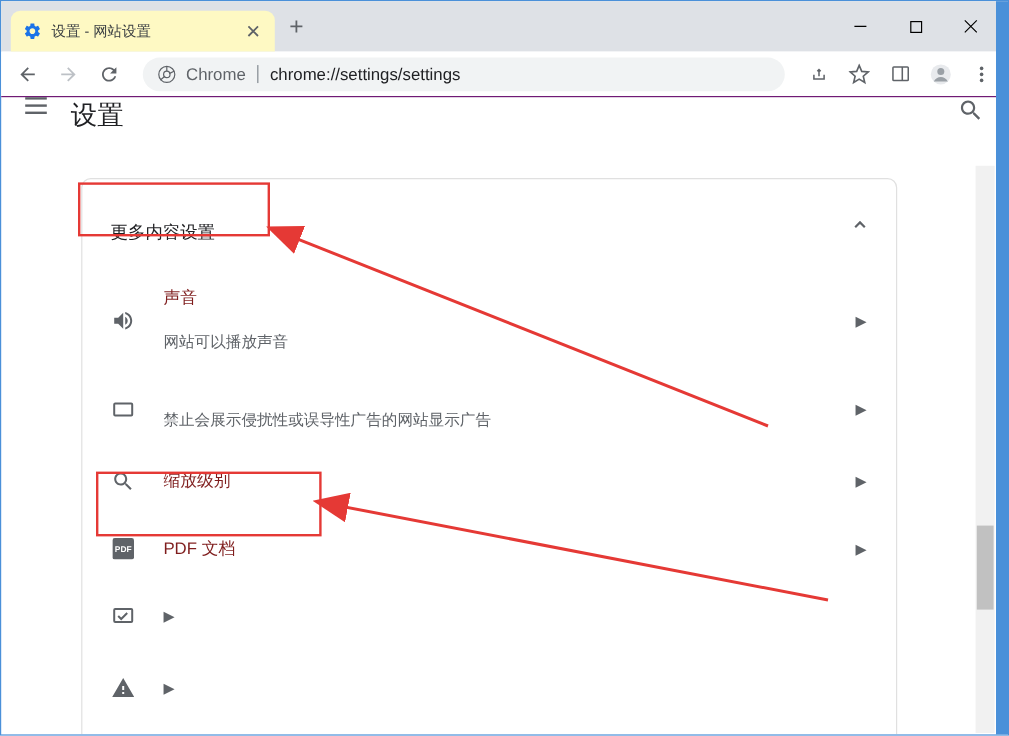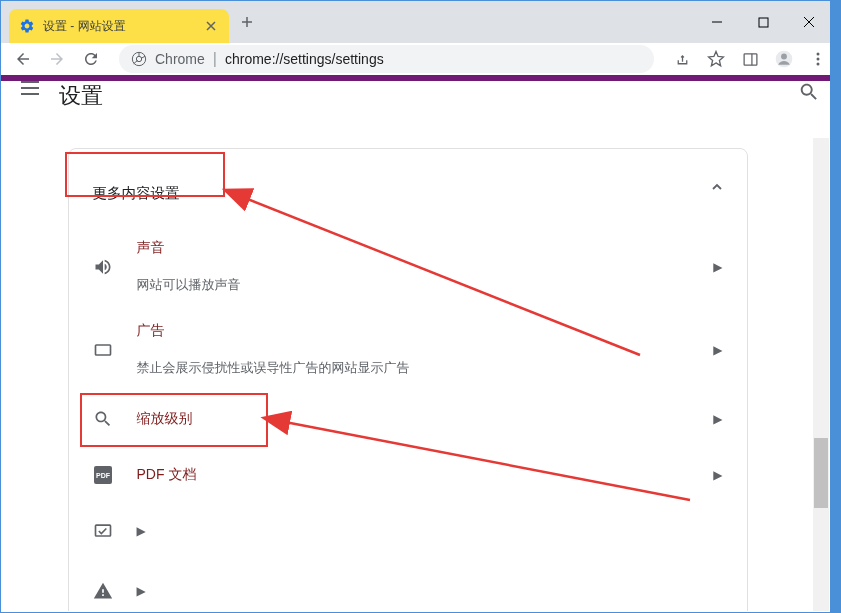--- a/index.html
+++ b/index.html
@@ -1,27 +1,27 @@
 <!DOCTYPE html>
 <html><head>
   <meta charset="utf-8">
   <style>
     * { margin: 0; padding: 0; box-sizing: border-box; }
     body { font-family: "Microsoft YaHei", "Segoe UI", Arial, sans-serif; background: #fff; width: 841px; height: 613px; overflow: hidden; position: relative; }
     .window-frame { position: absolute; top: 0; left: 0; right: 0; bottom: 0; border: 1px solid #4a90d9; }
     .window-frame::after { content: ''; position: absolute; top: 0; right: 0; bottom: 0; width: 10px; background: #4a90d9; }
     .title-bar { height: 42px; display: flex; align-items: center; background: #dee1e6; padding: 0 8px; }
-    .tab { background: #fde047; height: 34px; margin-top: 8px; border-radius: 8px 8px 0 0; display: flex; align-items: center; padding: 0 10px; min-width: 220px; gap: 8px; }
+    .tab { background: #fef9c3; height: 34px; margin-top: 8px; border-radius: 8px 8px 0 0; display: flex; align-items: center; padding: 0 10px; min-width: 220px; gap: 8px; }
     .tab-favicon { width: 16px; height: 16px; display: flex; align-items: center; justify-content: center; }
     .tab-title { font-size: 12px; color: #3c4043; flex: 1; }
     .tab-close { width: 16px; height: 16px; display: flex; align-items: center; justify-content: center; color: #5f6368; cursor: pointer; }
     .new-tab { width: 28px; height: 28px; display: flex; align-items: center; justify-content: center; color: #5f6368; cursor: pointer; margin-left: 4px; }
     .window-controls { margin-left: auto; display: flex; }
     .wc-btn { width: 46px; height: 32px; display: flex; align-items: center; justify-content: center; color: #000; cursor: pointer; }
-    .toolbar { height: 38px; background: #fff; border-bottom: 6px solid #701a75; display: flex; align-items: center; padding: 0 8px; gap: 6px; }
+    .toolbar { height: 38px; background: #fff; border-bottom: 1px solid #701a75; display: flex; align-items: center; padding: 0 8px; gap: 6px; }
     .nav-btn { width: 28px; height: 28px; display: flex; align-items: center; justify-content: center; color: #5f6368; border-radius: 50%; }
     .nav-btn.disabled { color: #bdc1c6; }
     .url-bar { flex: 1; height: 28px; background: #f1f3f4; border-radius: 14px; display: flex; align-items: center; padding: 0 12px; gap: 8px; margin: 0 8px; }
     .url-chrome { color: #5f6368; font-size: 14px; }
     .url-sep { color: #9aa0a6; }
     .url-text { color: #202124; font-size: 14px; }
     .toolbar-icon { width: 28px; height: 28px; display: flex; align-items: center; justify-content: center; color: #5f6368; }
     .app-header { height: 56px; display: flex; padding: 0 20px; gap: 20px; }
     .hamburger { display: flex; flex-direction: column; gap: 4px; cursor: pointer; }
     .hamburger span { width: 18px; height: 2px; background: #5f6368; }
@@ -186,21 +186,20 @@
           <span class="row-arrow">▶</span>
         </div>
 
         <div class="setting-row">
           <span class="setting-icon">
               <svg width="20" height="20" viewBox="0 0 24 24" fill="none" stroke="#5f6368" stroke-width="2">
                 <rect x="3" y="6" width="18" height="12" rx="1"></rect>
               </svg>
             </span>
           <div class="setting-text">
-              <div class="setting-title">广告</div>
               <div class="setting-sub">禁止会展示侵扰性或误导性广告的网站显示广告</div>
             </div>
           <span class="row-arrow">▶</span>
         </div>
 
         <div class="setting-row single">
           <span class="setting-icon">
               <svg width="20" height="20" viewBox="0 0 24 24" fill="#5f6368">
                 <path d="M15.5 14h-.79l-.28-.27C15.41 12.59 16 11.11 16 9.5 16 5.91 13.09 3 9.5 3S3 5.91 3 9.5 5.91 16 9.5 16c1.61 0 3.09-.59 4.23-1.57l.27.28v.79l5 4.99L20.49 19l-4.99-5zm-6 0C7.01 14 5 11.99 5 9.5S7.01 5 9.5 5 14 7.01 14 9.5 11.99 14 9.5 14z"></path>
               </svg>

